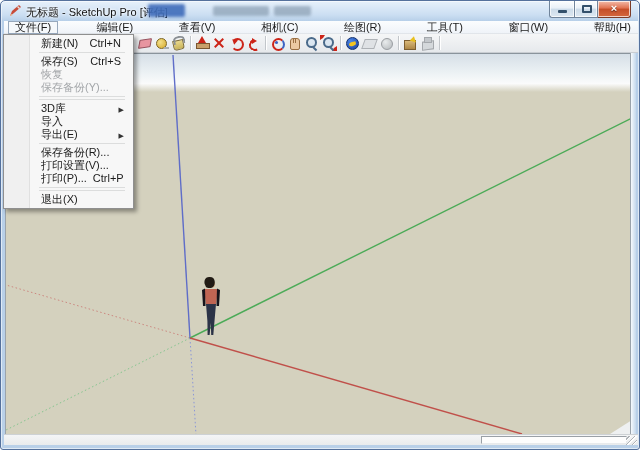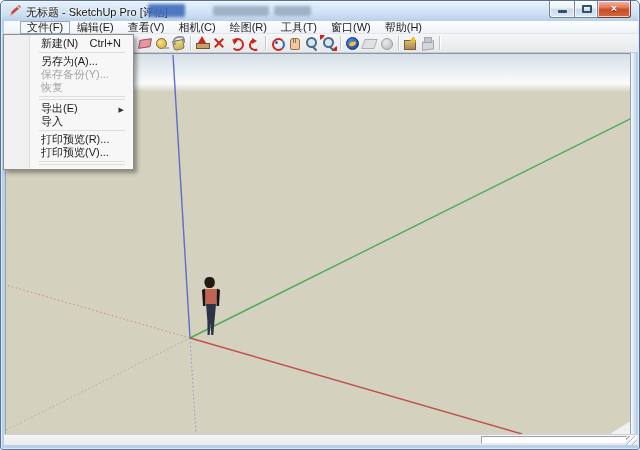--- a/index.html
+++ b/index.html
@@ -31,21 +31,21 @@
   .wbtn-close { width:33px; border-left:none; border-radius:0 0 3px 0; border-color:#7c3c28;
     background:linear-gradient(180deg,#f3bcab 0%,#e0714f 45%,#c44d28 50%,#d4683e 100%);
     color:#fff; text-align:center; font-weight:bold; font-size:11px; line-height:15px;
     text-shadow:0 1px 1px rgba(0,0,0,.5); }
   .glyph-min { position:absolute; left:8px; bottom:4px; width:9px; height:3px; background:#33506b; border-radius:1px; }
   .glyph-max { position:absolute; left:7px; top:4px; width:10px; height:8px; border:2px solid #33506b; border-radius:1px; }
 
   
   .menubar { position:absolute; left:3px; top:20px; width:634px; height:13px;
     background:linear-gradient(180deg,#fbfdfe,#eff3f8); border-bottom:1px solid #e1e5ea;
-    display:flex; align-items:center; padding-left:16px; }
+    display:flex; align-items:center; padding-left:4px;justify-content:space-between; }
   .mb-item { padding:0 7px; height:13px; line-height:13px; white-space:nowrap; }
   .mb-item.active { background:#f5f8fb; border:1px solid #97a8bc; line-height:11px; padding:0 6px; }
 
   
   .toolbar { position:absolute; left:3px; top:33px; width:634px; height:19px;
     background:linear-gradient(180deg,#f5f6f7,#e6e9ec); border-bottom:1px solid #c9cdd2;
     display:flex; align-items:center; padding-left:132px; }
   .tb-sep { width:1px; height:14px; background:#c2c6ca; box-shadow:1px 0 0 #ffffff; margin:0 3px; flex:none; }
   .ico { width:17px; height:16px; position:relative; display:inline-block; flex:none; }
   .ico::before,.ico::after { content:""; position:absolute; }
@@ -203,41 +203,53 @@
     <div class="grip"></div>
   </div>
 
   <div class="menu-panel">
     <div class="mi">
       <span class="mi-label">新建(N)</span>
       <span class="mi-shortcut">Ctrl+N</span>
     </div>
     <div class="msep"></div>
     <div class="mi">
-      <span class="mi-label">另存为(A)...</span>
+      <span class="mi-label">保存(S)</span>
+      <span class="mi-shortcut">Ctrl+S</span>
+    </div>
+    <div class="mi disabled">
+      <span class="mi-label">恢复</span>
     </div>
     <div class="mi disabled">
       <span class="mi-label">保存备份(Y)...</span>
     </div>
-    <div class="mi disabled">
-      <span class="mi-label">恢复</span>
-    </div>
-    <div class="msep"></div>
-    <div class="msep"></div>
+    <div class="msep"></div>
+    <div class="msep"></div>
+    <div class="mi">
+      <span class="mi-label">3D库</span>
+      <span class="mi-arrow">▶</span>
+    </div>
+    <div class="mi">
+      <span class="mi-label">导入</span>
+    </div>
     <div class="mi">
       <span class="mi-label">导出(E)</span>
       <span class="mi-arrow">▶</span>
     </div>
-    <div class="mi">
-      <span class="mi-label">导入</span>
-    </div>
-    <div class="msep"></div>
-    <div class="mi">
-      <span class="mi-label">打印预览(R)...</span>
-    </div>
-    <div class="mi">
-      <span class="mi-label">打印预览(V)...</span>
-    </div>
-    <div class="msep"></div>
-    <div class="msep"></div>
+    <div class="msep"></div>
+    <div class="mi">
+      <span class="mi-label">保存备份(R)...</span>
+    </div>
+    <div class="mi">
+      <span class="mi-label">打印设置(V)...</span>
+    </div>
+    <div class="mi">
+      <span class="mi-label">打印(P)...</span>
+      <span class="mi-shortcut">Ctrl+P</span>
+    </div>
+    <div class="msep"></div>
+    <div class="msep"></div>
+    <div class="mi">
+      <span class="mi-label">退出(X)</span>
+    </div>
   </div>
 
 </div>
 
 </body></html>

